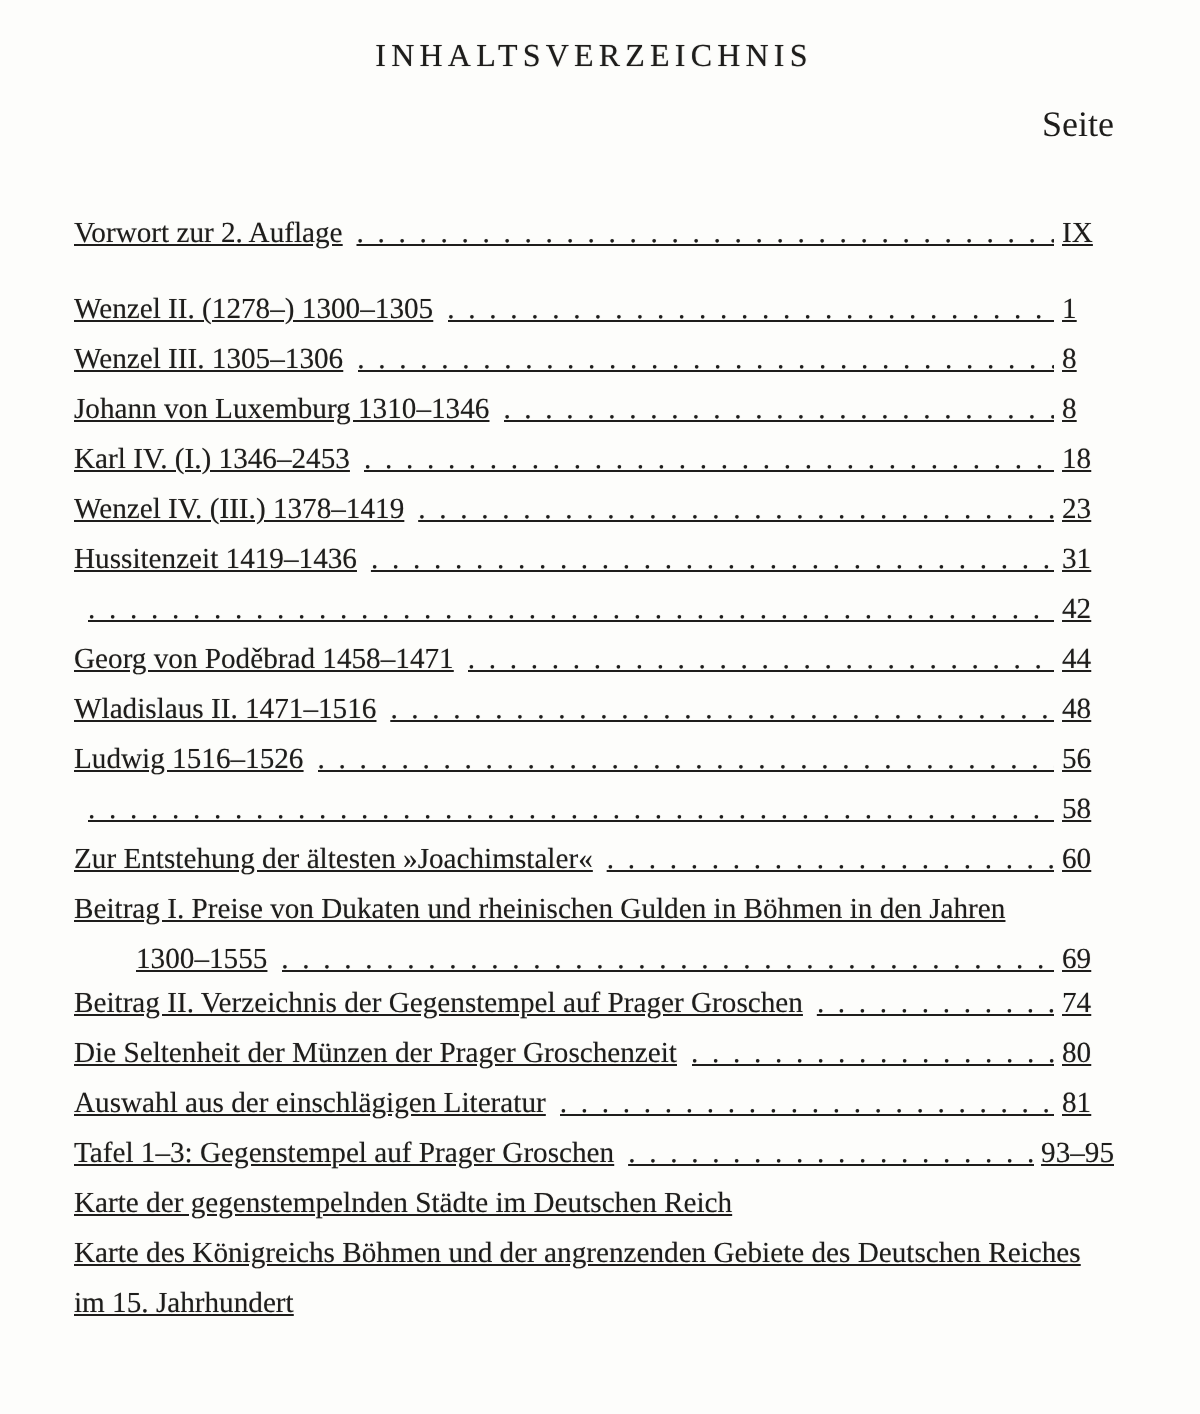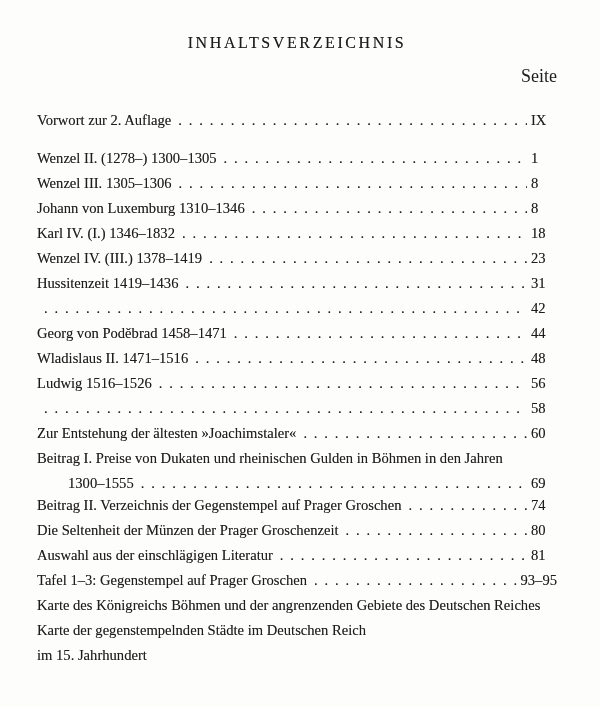--- a/index.html
+++ b/index.html
@@ -9,39 +9,40 @@
     height: 707px;
     overflow: hidden;
     background: #fdfdfb;
     color: #1e1d1b;
     font-family: "Liberation Serif", "DejaVu Serif", serif;
   }
   .page {
     box-sizing: border-box;
     width: 600px;
     height: 707px;
-    padding: 34px 43px 0 37px;
+    padding: 20px 43px 0 37px;
   }
   .title {
     margin: 0;
     font-size: 16px;
     font-weight: 400;
     letter-spacing: 2.6px;
     text-align: center;
     white-space: nowrap;
     text-shadow: 0 0 0.5px rgba(30,29,27,0.55);
   }
   .seite-header {
     margin-top: 14px;
     text-align: right;
     font-size: 18px;
   }
   .toc {
-    margin-top: 25px;
+    margin-top: 36px;
     font-size: 14.6px;
+    text-decoration: underline;
   }
   .row {
     display: flex;
     align-items: baseline;
     height: 25px;
     text-shadow: 0 0 0.4px rgba(30,29,27,0.45);
   }
   .row.cont-row { height: 22px; }
   .spacer { height: 13px; }
   .label { white-space: nowrap; }
@@ -85,21 +86,21 @@
         <span class="label">Wenzel III. 1305–1306</span>
         <span class="leader"></span>
         <span class="pagenum">8</span>
       </div>
       <div class="row">
         <span class="label">Johann von Luxemburg 1310–1346</span>
         <span class="leader"></span>
         <span class="pagenum">8</span>
       </div>
       <div class="row">
-        <span class="label">Karl IV. (I.) 1346–1832</span>
+        <span class="label">Karl IV. (I.) 1346–2453</span>
         <span class="leader"></span>
         <span class="pagenum">18</span>
       </div>
       <div class="row">
         <span class="label">Wenzel IV. (III.) 1378–1419</span>
         <span class="leader"></span>
         <span class="pagenum">23</span>
       </div>
       <div class="row">
         <span class="label">Hussitenzeit 1419–1436</span>
@@ -156,22 +157,22 @@
         <span class="label">Auswahl aus der einschlägigen Literatur</span>
         <span class="leader"></span>
         <span class="pagenum">81</span>
       </div>
       <div class="row">
         <span class="label">Tafel 1–3: Gegenstempel auf Prager Groschen</span>
         <span class="leader"></span>
         <span class="pagenum">93–95</span>
       </div>
       <div class="row">
-        <span class="label">Karte des Königreichs Böhmen und der angrenzenden Gebiete des Deutschen Reiches</span>
+        <span class="label">Karte der gegenstempelnden Städte im Deutschen Reich</span>
       </div>
       <div class="row">
-        <span class="label">Karte der gegenstempelnden Städte im Deutschen Reich</span>
+        <span class="label">Karte des Königreichs Böhmen und der angrenzenden Gebiete des Deutschen Reiches</span>
       </div>
       <div class="row cont-row">
         <span class="label">im 15. Jahrhundert</span>
       </div>
     </div>
 </div>
 
 </body></html>

